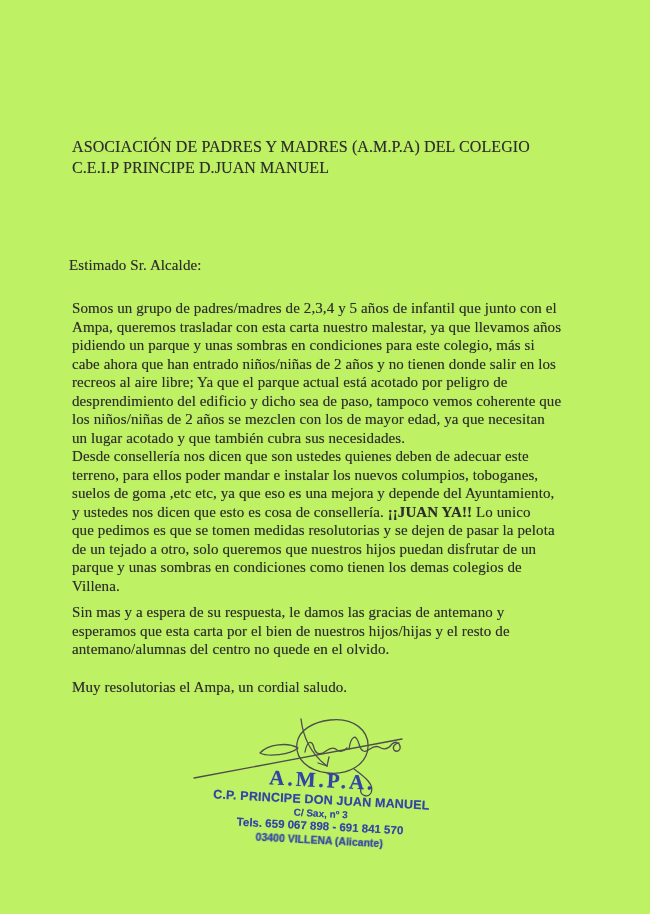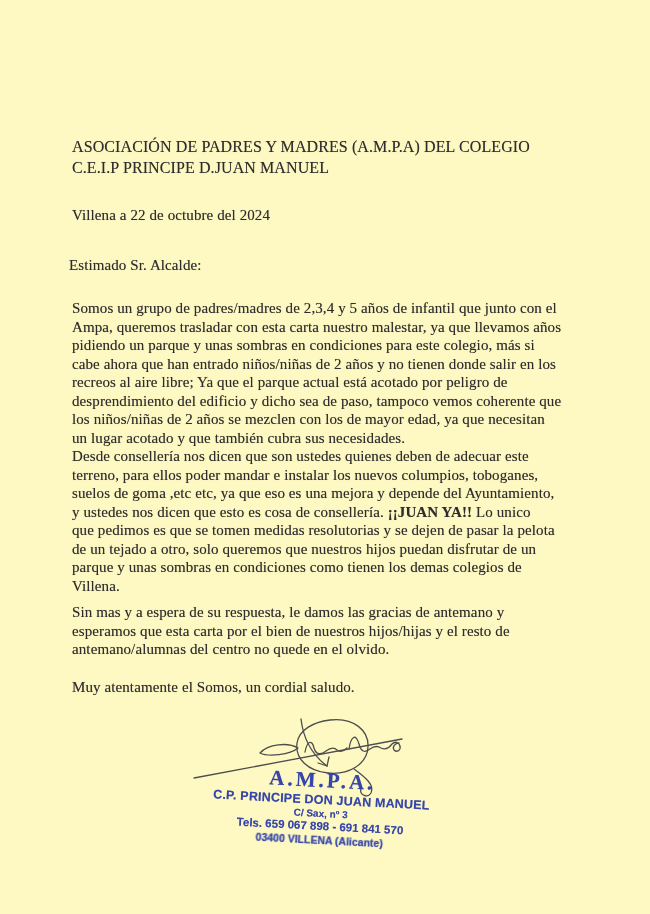--- a/index.html
+++ b/index.html
@@ -1,20 +1,20 @@
 <!DOCTYPE html>
 <html><head>
 <meta charset="utf-8">
 <style>
   html, body { margin: 0; padding: 0; background: #ffffff; }
   .page {
     position: relative;
     width: 650px;
     height: 914px;
-    background: #fef9c3;
+    background: #bef264;
     overflow: hidden;
     font-family: "Liberation Serif", serif;
     color: #2e2c2c;
   }
   .txt {
     position: absolute;
     white-space: pre;
     font-size: 15px;
     line-height: 18.5px;
     letter-spacing: 0.1px;
@@ -85,21 +85,20 @@
   }
 </style>
 </head>
 <body>
 
 <div class="page">
 
   <div class="txt org-header">ASOCIACIÓN DE PADRES Y MADRES (A.M.P.A) DEL COLEGIO
 C.E.I.P PRINCIPE D.JUAN MANUEL</div>
 
-  <div class="txt dateline">Villena a 22 de octubre del 2024</div>
 
   <div class="txt salutation">Estimado Sr. Alcalde:</div>
 
   <div class="txt para-main"><span>Somos un grupo de padres/madres de 2,3,4 y 5 años de infantil que junto con el
 Ampa, queremos trasladar con esta carta nuestro malestar, ya que llevamos años
 pidiendo un parque y unas sombras en condiciones para este colegio, más si
 cabe ahora que han entrado niños/niñas de 2 años y no tienen donde salir en los
 recreos al aire libre; Ya que el parque actual está acotado por peligro de
 desprendimiento del edificio y dicho sea de paso, tampoco vemos coherente que
 los niños/niñas de 2 años se mezclen con los de mayor edad, ya que necesitan
@@ -110,21 +109,21 @@
 y ustedes nos dicen que esto es cosa de consellería. </span><span class="emph">¡¡JUAN YA!!</span><span> Lo unico
 que pedimos es que se tomen medidas resolutorias y se dejen de pasar la pelota
 de un tejado a otro, solo queremos que nuestros hijos puedan disfrutar de un
 parque y unas sombras en condiciones como tienen los demas colegios de
 Villena.</span></div>
 
   <div class="txt para-close">Sin mas y a espera de su respuesta, le damos las gracias de antemano y
 esperamos que esta carta por el bien de nuestros hijos/hijas y el resto de
 antemano/alumnas del centro no quede en el olvido.</div>
 
-  <div class="txt signoff">Muy atentamente el Somos, un cordial saludo.</div>
+  <div class="txt signoff">Muy resolutorias el Ampa, un cordial saludo.</div>
 
   <svg class="signature-svg" viewBox="0 0 264 112" fill="none" stroke="#4d4d4d" stroke-width="1.3" stroke-linecap="round" stroke-linejoin="round">
 
     <path d="M 152,24 C 176,21 191,35 190,51 C 189,69 170,79 150,77 C 130,75 117,63 119,47 C 121,34 135,26 152,24 Z"></path>
 
     <path d="M 82,57 C 90,48 110,46 120,52 C 112,59 90,61 82,57"></path>
 
     <path d="M 123,23 C 125,40 133,58 149,70"></path>
     <path d="M 149,70 L 140,67 M 149,70 L 151,61"></path>
 

